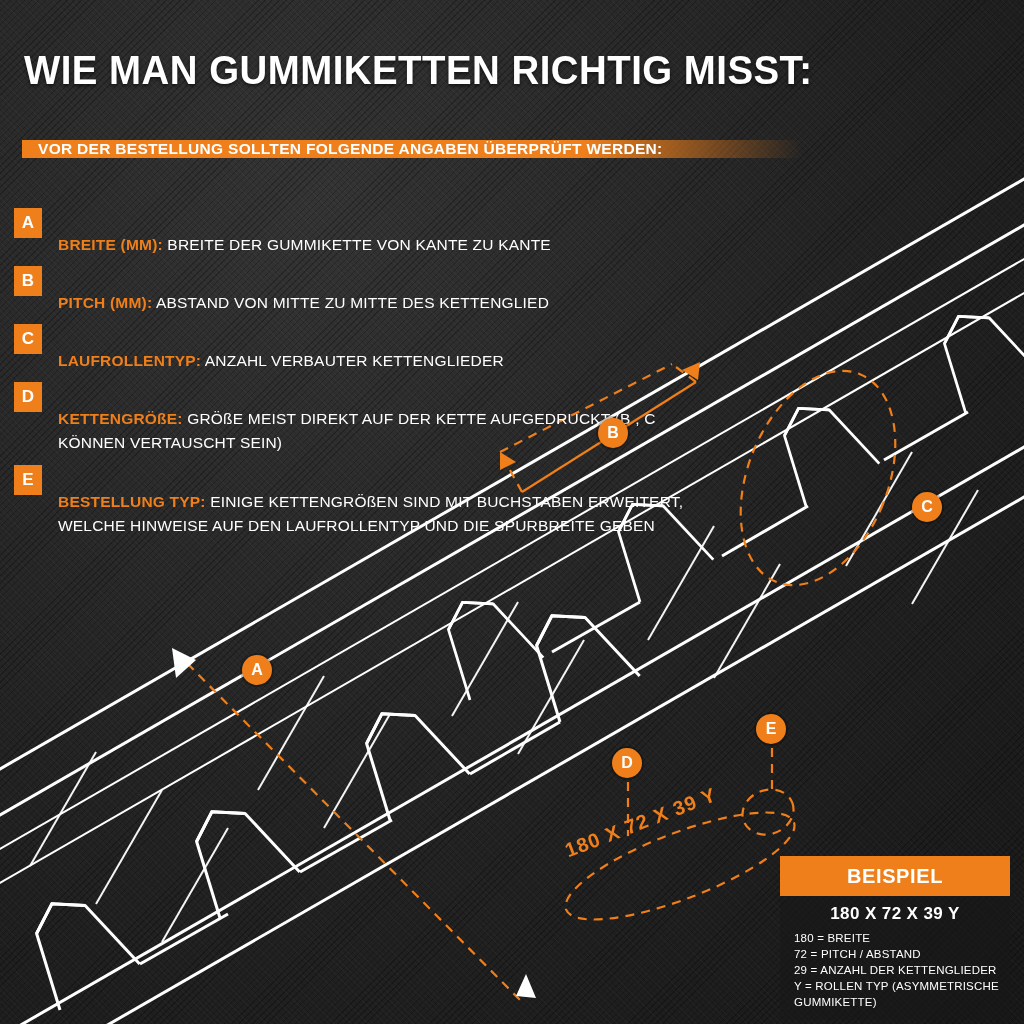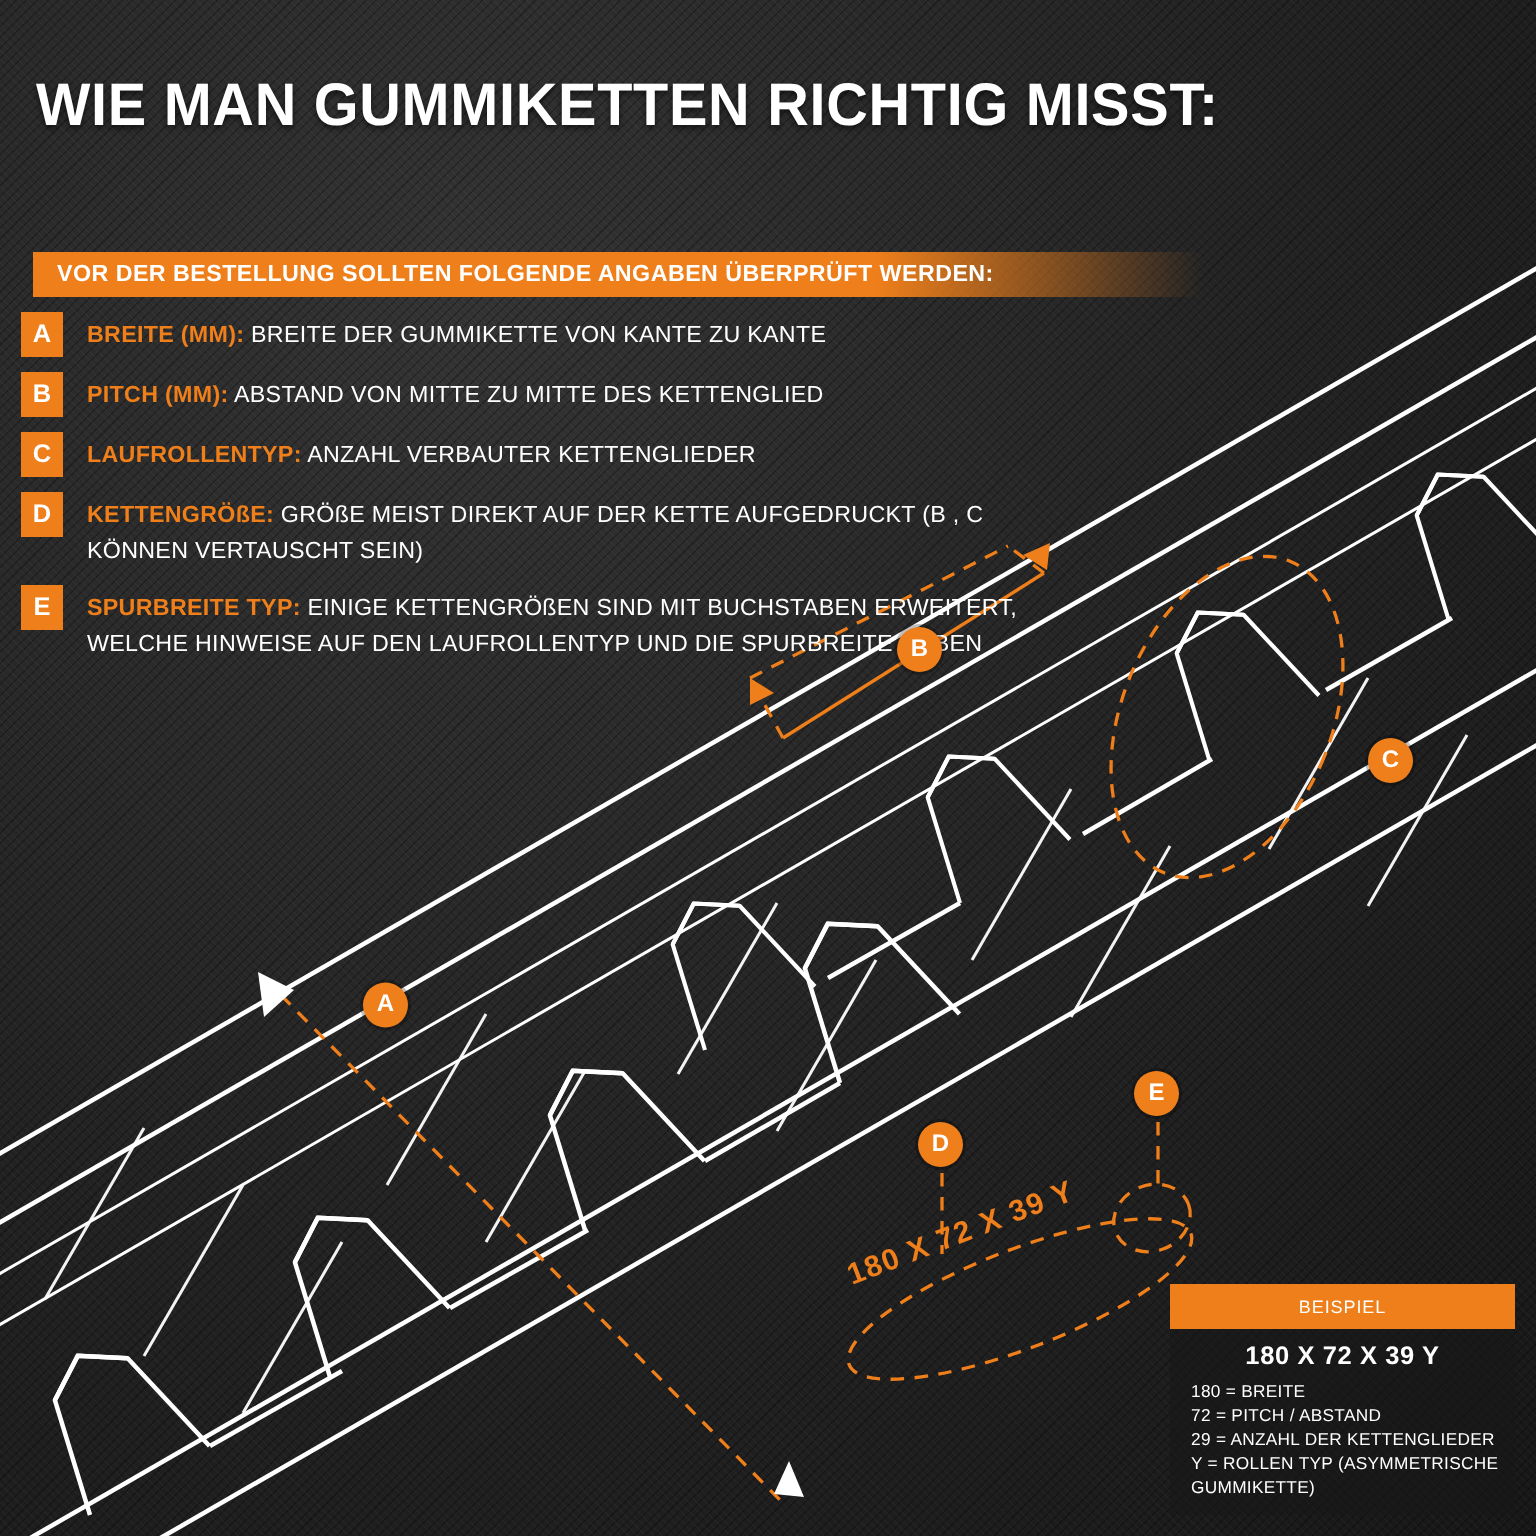--- a/index.html
+++ b/index.html
@@ -49,23 +49,23 @@
     font-stretch: condensed;
     transform: scaleX(0.96);
     transform-origin: left center;
     white-space: nowrap;
     text-shadow: 0 2px 4px rgba(0,0,0,0.6);
   }
 
   .subbar {
     position: absolute;
     left: 22px;
-    top: 168px;
+    top: 140px;
     width: 780px;
-    height: 30px;
+    height: 18px;
     background: linear-gradient(to right, #ef7f1a 0%, #ef7f1a 72%, rgba(239,127,26,0.0) 100%);
     display: flex;
     align-items: center;
   }
   .subbar span {
     padding-left: 16px;
     font-size: 15.5px;
     font-weight: bold;
     letter-spacing: 0.3px;
     white-space: nowrap;
@@ -93,20 +93,21 @@
     display: flex;
     align-items: center;
     justify-content: center;
     margin-right: 16px;
   }
   .legend-text {
     font-size: 15.5px;
     line-height: 23px;
     letter-spacing: 0.2px;
     padding-top: 4px;
+    margin-top: 21px;
   }
   .legend-text b {
     color: #ef7f1a;
     font-weight: bold;
   }
   .legend-row.tall .legend-text { line-height: 24px; }
 
   
   .marker {
     position: absolute;
@@ -127,26 +128,26 @@
   .example {
     position: absolute;
     left: 780px;
     top: 856px;
     width: 230px;
     background: rgba(24,24,24,0.55);
     border: 0;
   }
   .example-head {
     background: #ef7f1a;
-    height: 30px;
+    height: 40px;
     display: flex;
     align-items: center;
     justify-content: center;
-    font-weight: normal;
-    font-size: 12px;
+    font-weight: bold;
+    font-size: 20px;
     letter-spacing: 0.6px;
   }
   .example-code {
     text-align: center;
     font-weight: bold;
     font-size: 17px;
     padding: 8px 0 6px 0;
     letter-spacing: 0.4px;
   }
   .example-list {
@@ -310,21 +311,21 @@
       <div class="legend-row tall">
         <div class="badge">D</div>
         <div class="legend-text">
           <b>KETTENGRÖßE:</b><span> GRÖßE MEIST DIREKT AUF DER KETTE AUFGEDRUCKT (B , C KÖNNEN VERTAUSCHT SEIN)</span>
         </div>
       </div>
 
       <div class="legend-row tall">
         <div class="badge">E</div>
         <div class="legend-text">
-          <b>SPURBREITE TYP:</b><span> EINIGE KETTENGRÖßEN SIND MIT BUCHSTABEN ERWEITERT, WELCHE HINWEISE AUF DEN LAUFROLLENTYP UND DIE SPURBREITE GEBEN</span>
+          <b>BESTELLUNG TYP:</b><span> EINIGE KETTENGRÖßEN SIND MIT BUCHSTABEN ERWEITERT, WELCHE HINWEISE AUF DEN LAUFROLLENTYP UND DIE SPURBREITE GEBEN</span>
         </div>
       </div>
 
     </div>
 
     <div class="marker" style="left:242px; top:655px;">A</div>
     <div class="marker" style="left:598px; top:418px;">B</div>
     <div class="marker" style="left:912px; top:492px;">C</div>
     <div class="marker" style="left:612px; top:748px;">D</div>
     <div class="marker" style="left:756px; top:714px;">E</div>

